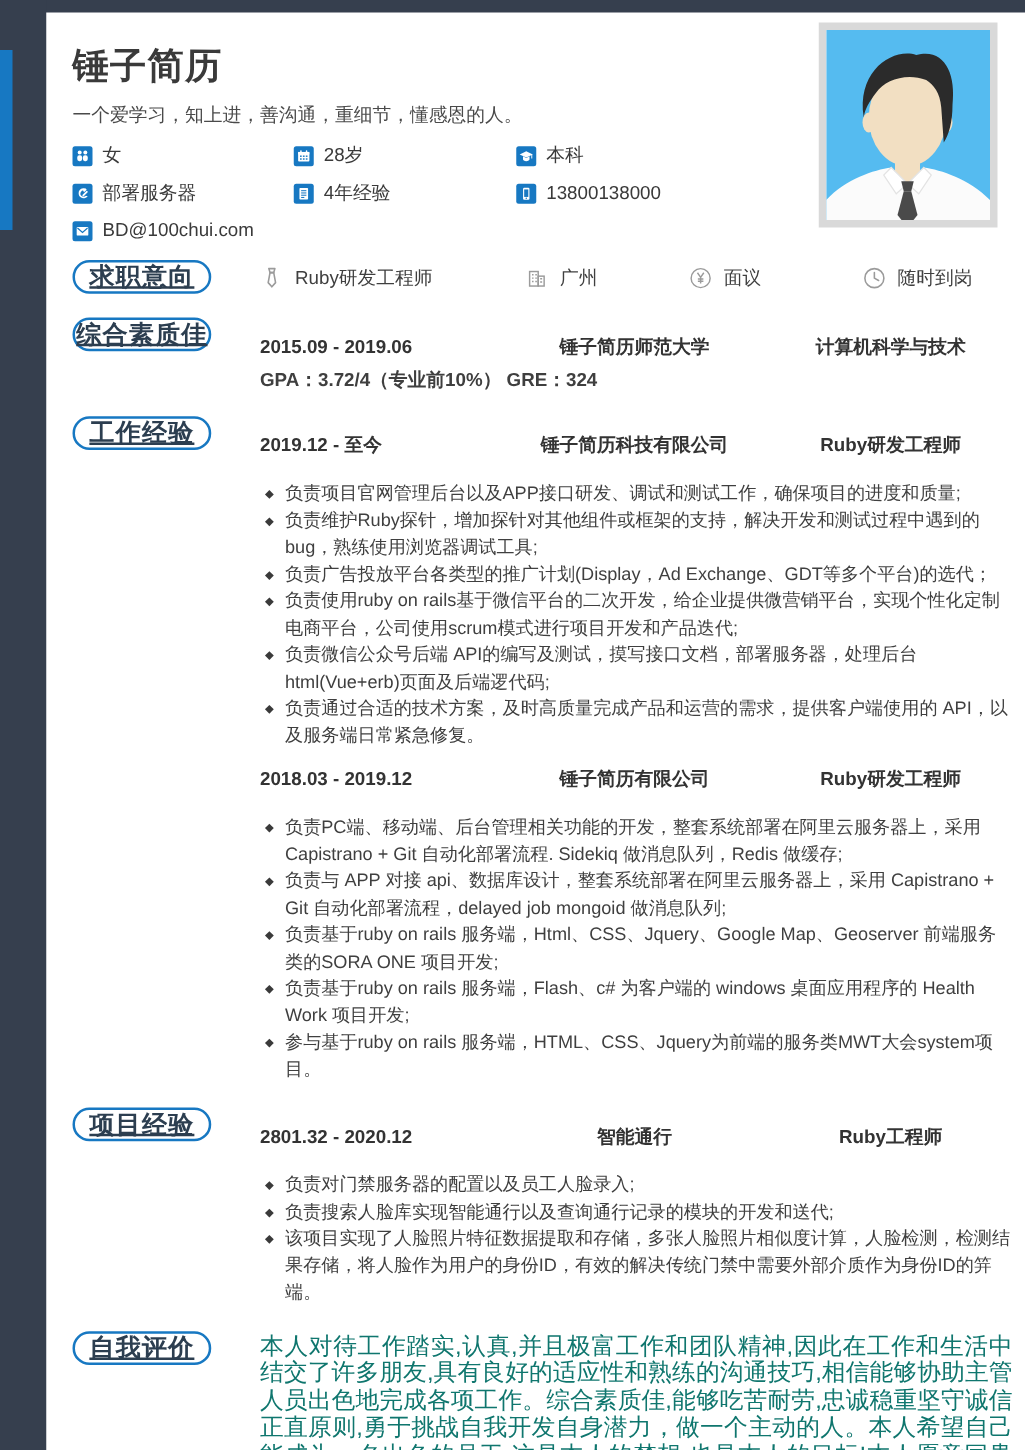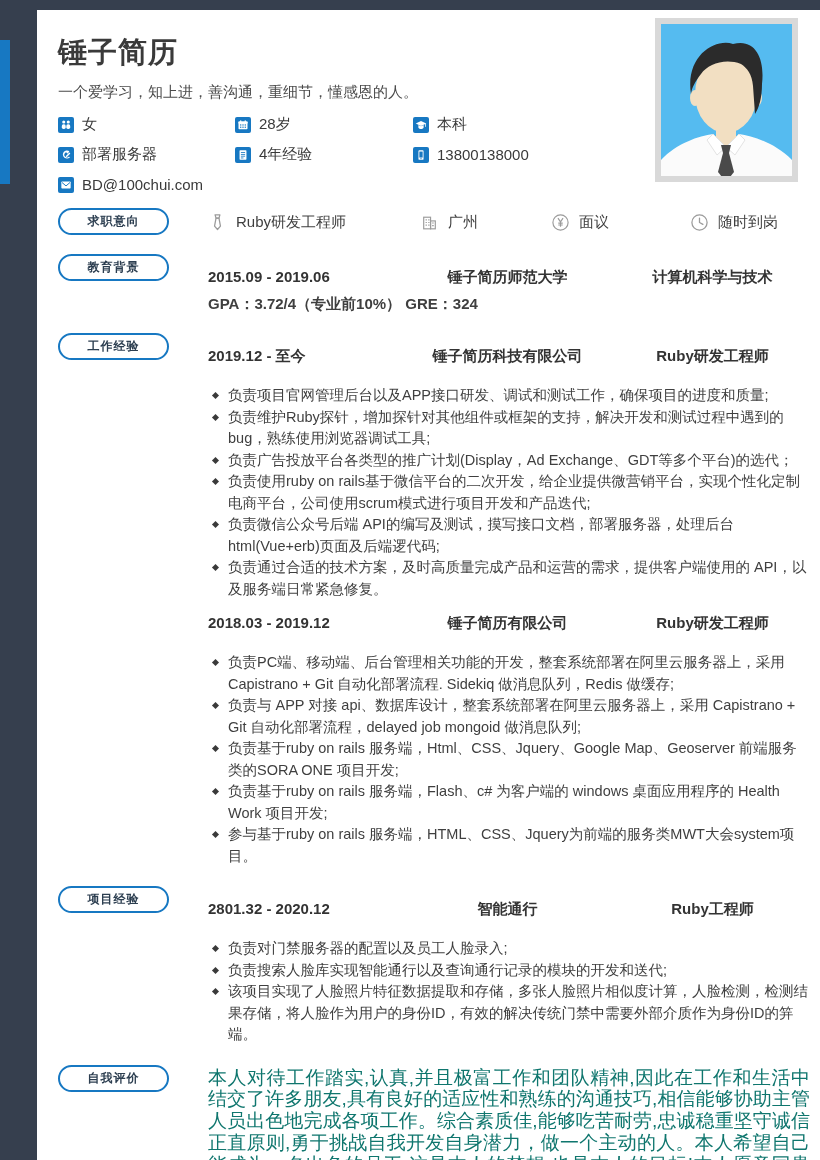--- a/index.html
+++ b/index.html
@@ -27,21 +27,21 @@
   .photo{position:absolute;top:8px;right:12px;width:143px;height:164px;border:6px solid #D9D9D9;background:#fff;}
   .photo svg{display:block;}
 
   
   .sections{margin-top:14px;}
   .section{display:flex;align-items:flex-start;margin-bottom:19px;}
   .pillcol{flex:0 0 150px;}
   .pill{
     width:111px;height:27px;border:2px solid var(--accent);border-radius:16px;
     display:flex;align-items:center;justify-content:center;
-    font-size:12px;font-weight:700;color:#2C3E50;letter-spacing:1px;background:#fff;
+    font-size:20px;font-weight:700;color:#2C3E50;letter-spacing:1px;background:#fff;text-decoration:underline;
   }
   .sec-body{flex:1 1 auto;min-width:0;padding-top:2px;}
 
   .intent-row{display:grid;grid-template-columns:212px 131px 139px auto;align-items:center;height:25px;}
   .intent-item{display:flex;align-items:center;gap:9px;font-size:15px;color:#3F3F3F;}
   .gicon{flex:0 0 19px;display:inline-flex;}
 
   .entry-head{display:grid;grid-template-columns:192px 215px 1fr;align-items:baseline;font-size:15px;font-weight:700;color:var(--head);margin-top:12px;}
   .entry-head .c2,.entry-head .c3{text-align:center;}
   .edu-detail{margin-top:8px;font-size:15px;color:#3F3F3F;font-weight:700;}
@@ -219,21 +219,21 @@
                 </svg>
             </span>
             <span>随时到岗</span>
           </div>
         </div>
       </div>
     </div>
 
     <div class="section">
       <div class="pillcol">
-          <div class="pill">教育背景</div>
+          <div class="pill">综合素质佳</div>
         </div>
       <div class="sec-body">
         <div class="entry-head">
           <span class="c1">2015.09 - 2019.06</span>
           <span class="c2">锤子简历师范大学</span>
           <span class="c3">计算机科学与技术</span>
         </div>
         <div class="edu-detail">GPA：3.72/4（专业前10%） GRE：324</div>
       </div>
     </div>

